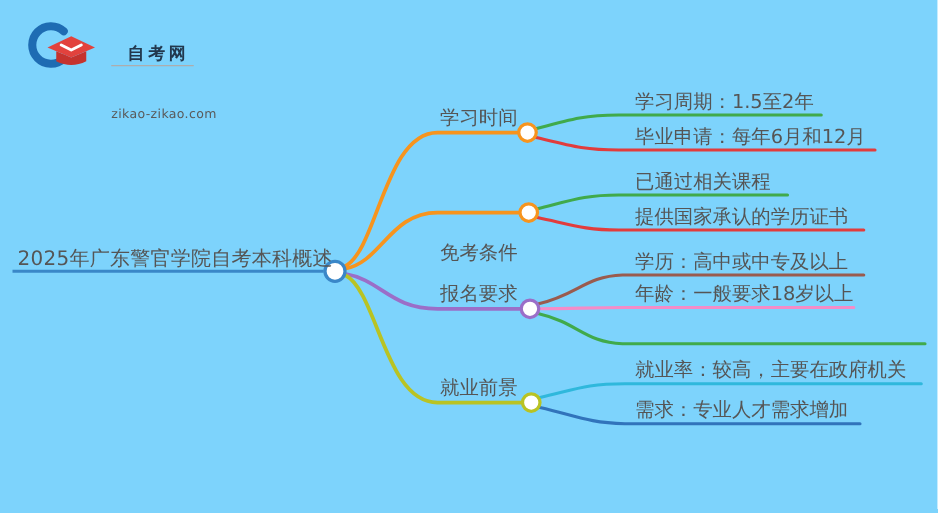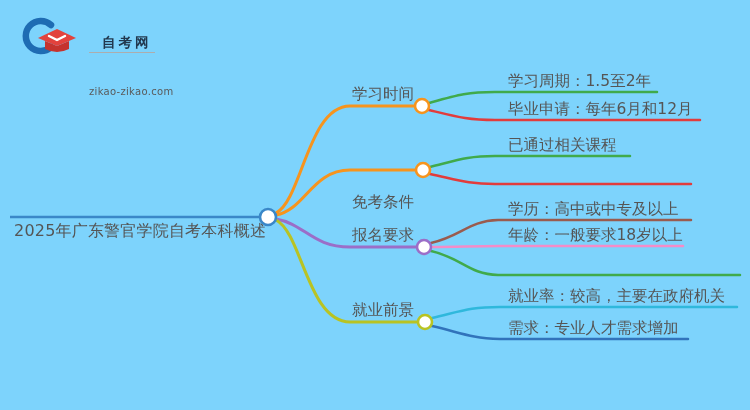--- a/index.html
+++ b/index.html
@@ -71,31 +71,32 @@
     <circle cx="424" cy="247" r="7" fill="#ffffff" stroke-width="2.6" stroke="#9B6EC8"></circle>
     <circle cx="425" cy="322" r="7" fill="#ffffff" stroke-width="2.6" stroke="#B9C323"></circle>
   </svg>
 
   <div class="logo">
     <div class="logo-title">自考网</div>
     <div class="logo-rule"></div>
     <div class="logo-domain">zikao-zikao.com</div>
   </div>
 
-  <div class="txt root-label" style="left:14px;top:197px;margin-top:24px;">2025年广东警官学院自考本科概述</div>
+  <div class="txt root-label" style="left:14px;top:197px;">2025年广东警官学院自考本科概述</div>
 
   <div class="txt" style="left:352px;top:85px;">学习时间</div>
   <div class="txt" style="left:352px;top:149px;margin-top:44px;">免考条件</div>
   <div class="txt" style="left:352px;top:226px;">报名要求</div>
   <div class="txt" style="left:352px;top:301px;">就业前景</div>
 
   <div class="txt" style="left:508px;top:72px;">学习周期：1.5至2年</div>
   <div class="txt" style="left:508px;top:100px;">毕业申请：每年6月和12月</div>
 
   <div class="txt" style="left:508px;top:136px;">已通过相关课程</div>
+  <div class="txt" style="left:508px;top:164px;">提供国家承认的学历证书</div>
 
   <div class="txt" style="left:508px;top:200px;">学历：高中或中专及以上</div>
   <div class="txt" style="left:508px;top:226px;">年龄：一般要求18岁以上</div>
 
   <div class="txt" style="left:508px;top:287px;">就业率：较高，主要在政府机关</div>
   <div class="txt" style="left:508px;top:319px;">需求：专业人才需求增加</div>
 
 </div>
 
 </body></html>

